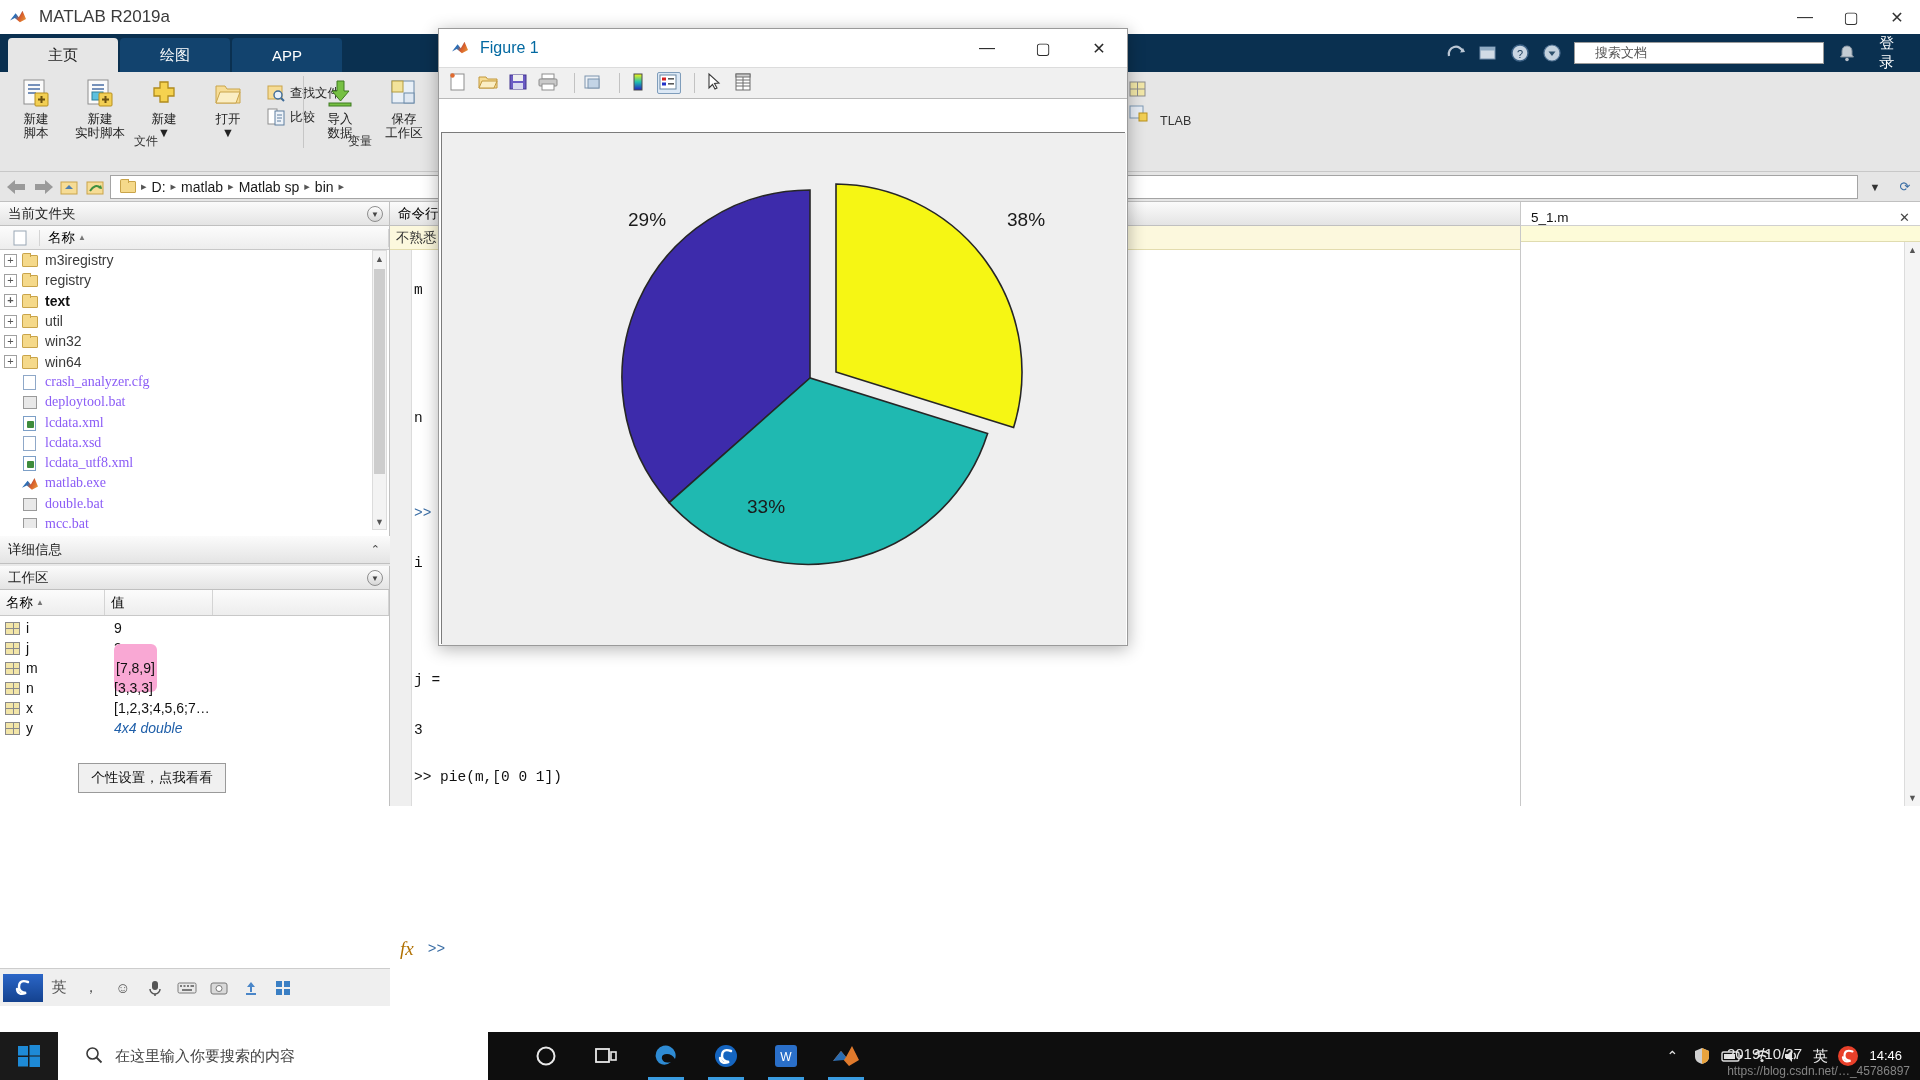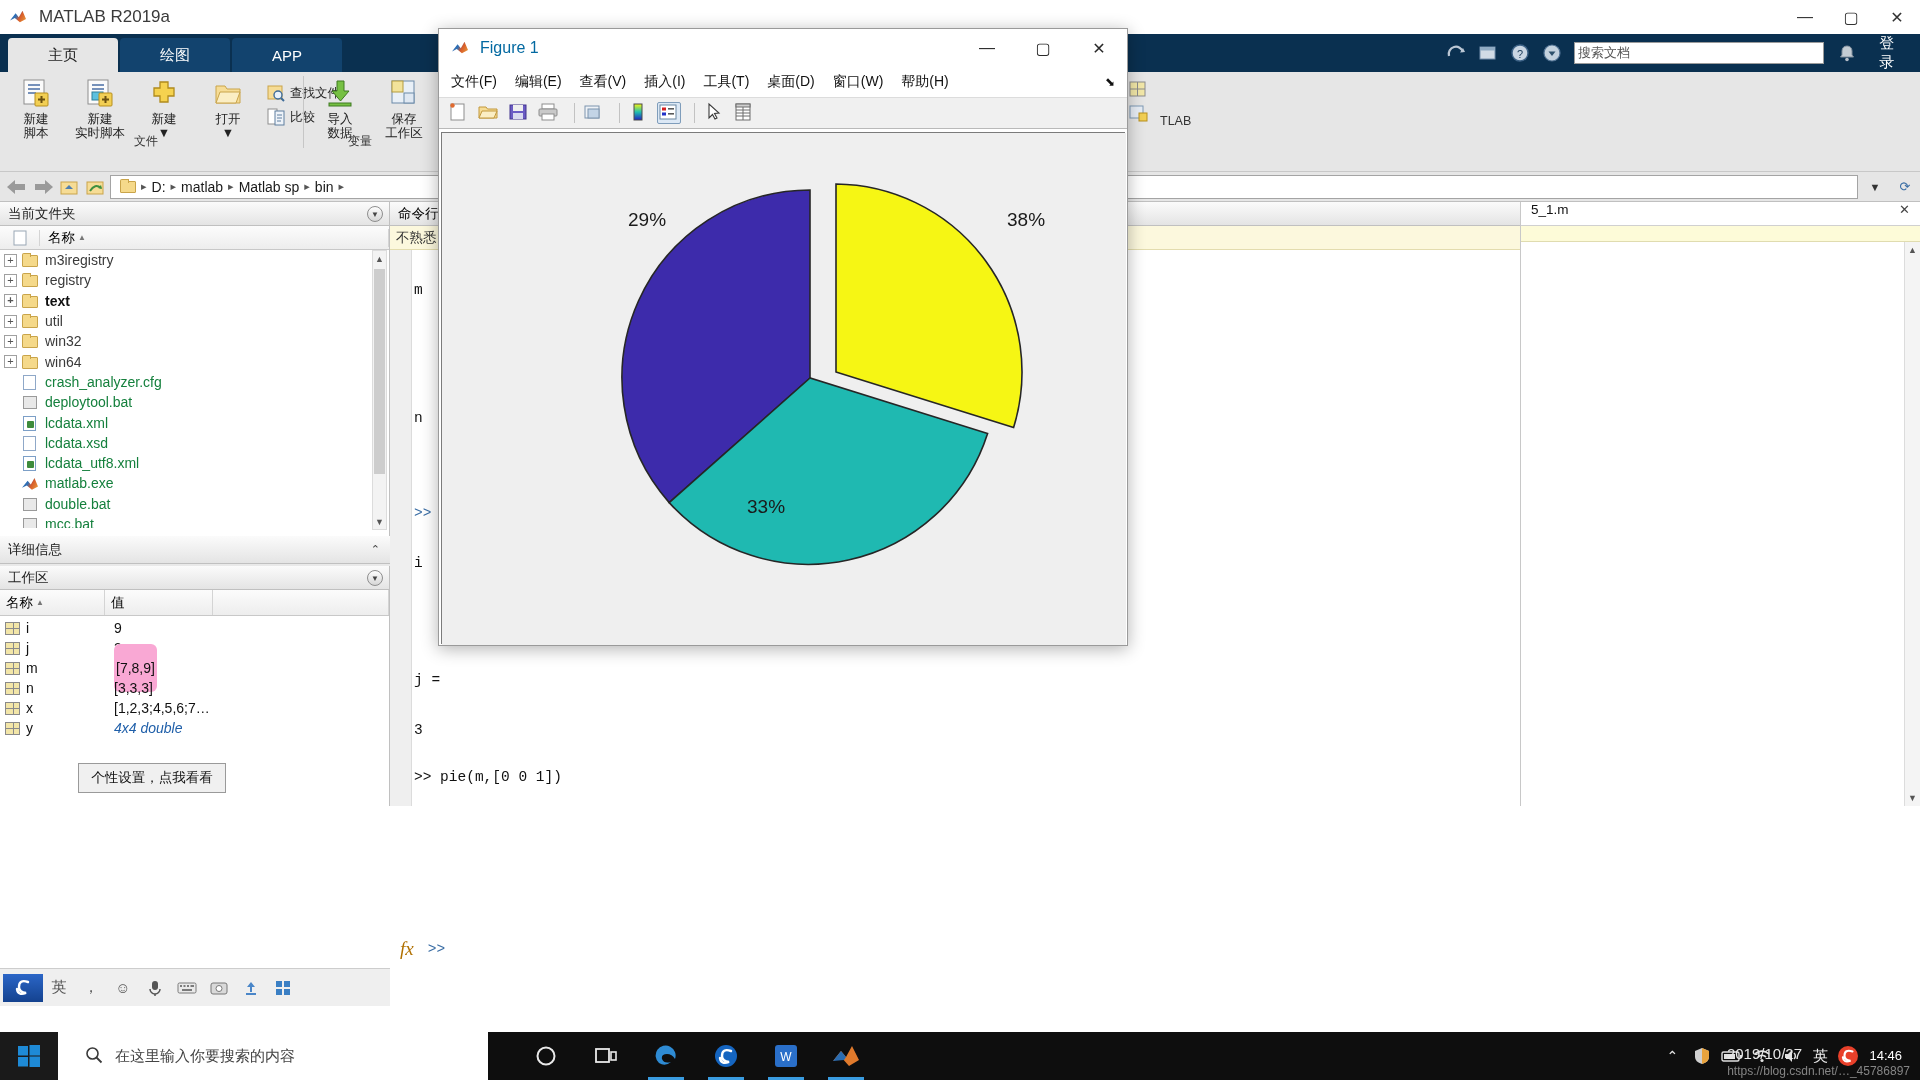--- a/index.html
+++ b/index.html
@@ -42,21 +42,21 @@
   }
   .rtab.first{ margin-left:8px; }
   .rtab.active{ background:#e6e6e6; color:#222; }
   .ribbon-right{
     position:absolute; right:0; top:34px; height:38px; width:480px;
     background:#0a3050; display:flex; align-items:center; justify-content:flex-end;
   }
   .ribbon-icon{ width:22px;height:20px;margin:0 5px; opacity:.9; position:relative;}
   .searchbox{
     width:260px;height:22px;background:#fff;border:1px solid #9b9b9b;
-    display:flex;align-items:center;padding:0 3px;margin-left:6px;font-size:13px;color:#555;
+    display:flex;align-items:center;padding:0 20px;margin-left:6px;font-size:13px;color:#555;
   }
   .login-btn{ color:#fff;font-size:15px;margin:0 12px 0 16px; }
 
   
   .ribbon-body{
     position:absolute; left:0; top:72px; width:1920px; height:100px;
     background:#e6e6e6; border-bottom:1px solid #c8c8c8;
   }
   .rb-group{ position:absolute; top:2px; height:78px; display:flex; align-items:flex-start;}
   .rb-item{
@@ -103,21 +103,21 @@
               display:flex;align-items:center;font-size:13.5px;}
   .cf-colhdr .c1{width:40px;display:flex;align-items:center;justify-content:center;border-right:1px solid #d4d4d4;}
   .cf-colhdr .c2{flex:1;padding-left:8px;border-right:1px solid #d4d4d4;display:flex;align-items:center;}
   .cf-list{ position:relative;overflow:hidden;height:278px;}
   .cf-row{ height:20.3px;display:flex;align-items:center;font-size:14px;color:#3a3a3a;padding-left:4px;}
   .cf-row .exp{width:13px;height:13px;border:1px solid #a0a0a0;background:#fff;
                display:flex;align-items:center;justify-content:center;font-size:11px;color:#555;margin-right:4px;line-height:1;}
   .cf-row .expspace{width:17px;}
   .cf-row .fic{width:18px;height:16px;margin-right:6px;position:relative;}
   .cf-row.dark{ color:#111; font-weight:bold;}
-  .cf-row.file{ color:#15803d;}
+  .cf-row.file{ color:#8b5cf6;font-family:Liberation Serif, serif;}
 
   .detail-panel{ position:absolute;left:0;top:536px;width:390px;height:30px;background:#e9e9e9;}
   .ws-panel{ position:absolute;left:0;top:566px;width:390px;height:240px;background:#fff;
              border-right:1px solid #c0c0c0;}
   .ws-colhdr{ height:26px;background:linear-gradient(#fcfcfc,#ededed);border-bottom:1px solid #c8c8c8;
               display:flex;align-items:center;font-size:13.5px;}
   .ws-colhdr .h1{width:105px;padding-left:6px;border-right:1px solid #d4d4d4;display:flex;align-items:center;height:100%;}
   .ws-colhdr .h2{width:108px;padding-left:6px;border-right:1px solid #d4d4d4;display:flex;align-items:center;height:100%;}
   .ws-colhdr .h3{flex:1;border-right:1px solid #d4d4d4;height:100%;}
   .ws-row{ height:20px;display:flex;align-items:center;font-size:14px;}
@@ -141,21 +141,21 @@
   .cmd-note{ height:24px;background:#fcf8dd;border-bottom:1px solid #e3dcae;
              display:flex;align-items:center;padding-left:6px;font-size:13.5px;color:#333;}
   .cmd-gutter{ position:absolute;left:0;top:48px;width:22px;bottom:0;background:#efefef;border-right:1px solid #dcdcdc;}
   .cmd-text{ position:absolute;left:24px;top:48px;right:0;bottom:0;
              font-family:"Liberation Mono", monospace;font-size:14.5px;color:#111;
              line-height:25.5px;padding-top:6px;}
   .cmd-text .pr{color:#3b6ea5;}
 
   
   .right-area{ position:absolute;left:1520px;top:202px;width:400px;height:604px;background:#fff;border-left:1px solid #c8c8c8;}
-  .ed-tab{ height:24px;background:#fff;display:flex;align-items:flex-start;padding-left:10px;font-size:13.5px;color:#111;
+  .ed-tab{ height:24px;background:#fff;display:flex;align-items:flex-end;padding-left:10px;font-size:13.5px;color:#111;
            border-bottom:1px solid #d0d0d0;position:relative;}
   .ed-tab .x{position:absolute;right:10px;color:#444;font-size:13px;}
   .ed-yellowbar{ height:16px;background:#fdfbd8;border-bottom:1px solid #e0dcb0;}
   .ed-scroll{ position:absolute;right:0;top:40px;width:16px;bottom:0;background:#f4f4f4;border-left:1px solid #dcdcdc;}
   .ed-scroll .up, .ed-scroll .dn{height:16px;display:flex;align-items:center;justify-content:center;font-size:9px;color:#555;}
 
   
   .ime-bar{
     position:absolute;left:0;top:968px;width:390px;height:38px;background:#efefef;
     display:flex;align-items:center;border-top:1px solid #cdcdcd;
@@ -750,31 +750,20 @@
       <div class="fig-ic">
           <div class="mlico"></div>
         </div>
       <div class="fig-titletext">Figure 1</div>
       <div class="fig-wbtns">
         <div class="fig-wbtn">—</div>
         <div class="fig-wbtn">▢</div>
         <div class="fig-wbtn">✕</div>
       </div>
     </div>
-    <div class="fig-menu">
-      <span class="mi">文件(F)</span>
-      <span class="mi">编辑(E)</span>
-      <span class="mi">查看(V)</span>
-      <span class="mi">插入(I)</span>
-      <span class="mi">工具(T)</span>
-      <span class="mi">桌面(D)</span>
-      <span class="mi">窗口(W)</span>
-      <span class="mi">帮助(H)</span>
-      <span class="dockarrow">⬊</span>
-    </div>
     <div class="fig-toolbar">
       <div class="ft-ic">
         <svg width="22" height="20" viewBox="0 0 22 20">
             <rect x="4" y="2" width="13" height="16" fill="#fff" stroke="#8d8d8d"></rect>
             <circle cx="5.5" cy="3.5" r="2.2" fill="#e06a2f"></circle>
           </svg>
       </div>
       <div class="ft-ic">
         <svg width="22" height="20" viewBox="0 0 22 20">
             <path d="M2 5h7l1.5 2H20v9H2z" fill="#f6dc95" stroke="#c2983d"></path>

